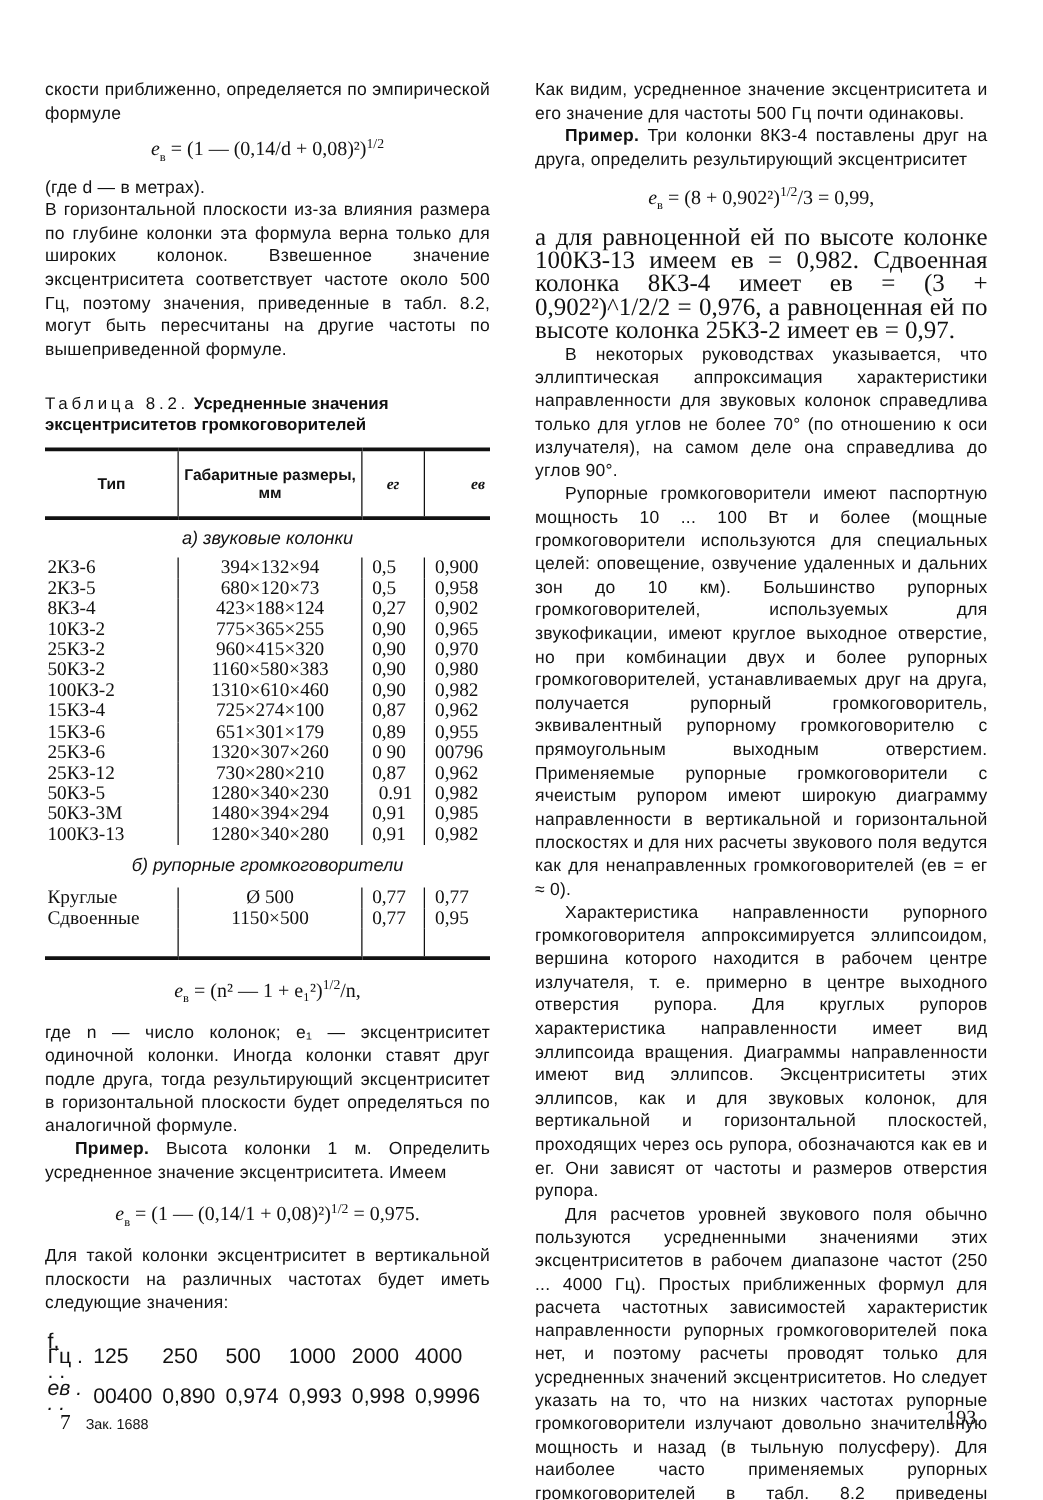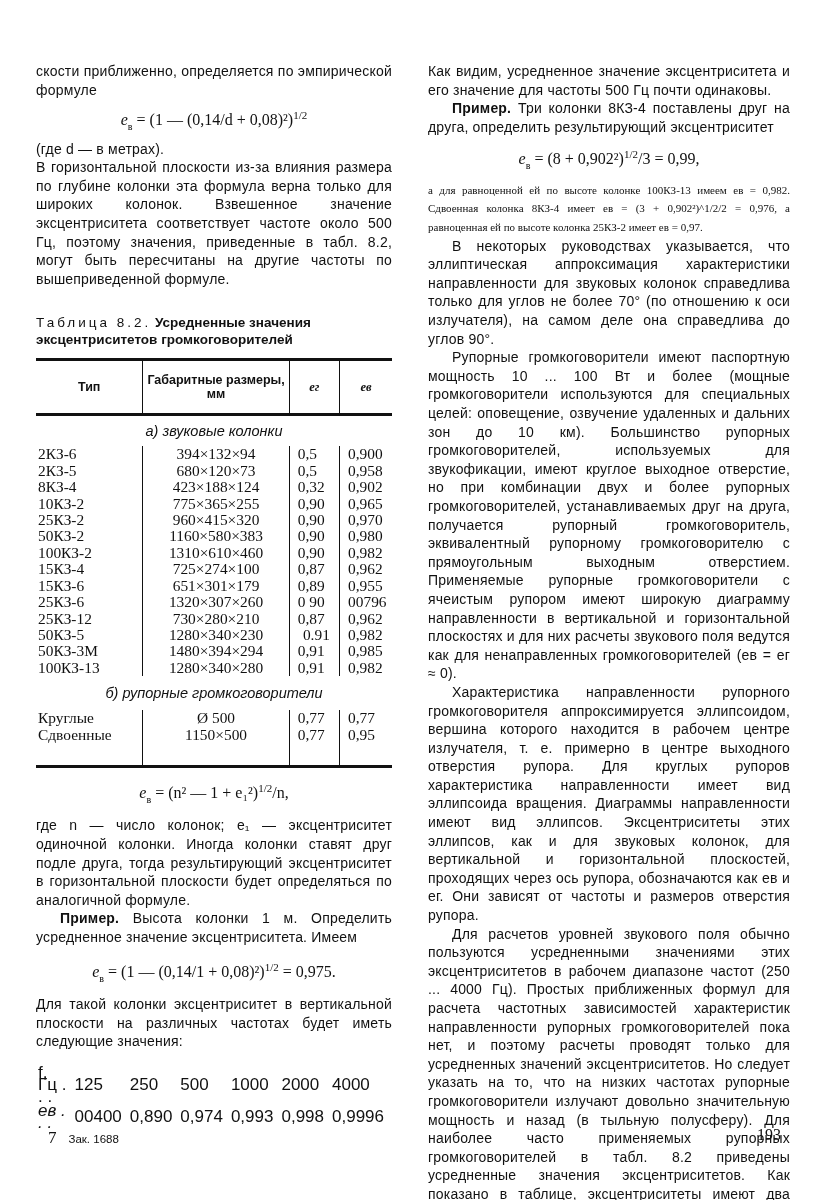--- a/index.html
+++ b/index.html
@@ -1,20 +1,20 @@
 <!DOCTYPE html>
 <html><head>
 <meta charset="utf-8">
 <style>
   html, body { margin: 0; padding: 0; background: #ffffff; }
   body { width: 834px; height: 1200px; position: relative; overflow: hidden; color: #111; font-family: "Liberation Serif", "DejaVu Serif", serif; }
   .col { position: absolute; top: 62px; }
   .left { left: 36px; width: 356px; }
   .right { left: 428px; width: 362px; }
-  .p { font-size: 11px; line-height: 18.6px; text-align: justify; margin: 0; }
+  .p { font-size: 20px; line-height: 18.6px; text-align: justify; margin: 0; }
   .p.indent { text-indent: 24px; }
   .sans { font-family: "Liberation Sans", "DejaVu Sans", sans-serif; font-size: 14px; letter-spacing: 0.2px; }
   .formula { text-align: center; font-size: 16px; font-family: "Liberation Serif", serif; margin: 0; }
   .formula i { font-style: italic; }
   .bold { font-weight: bold; font-family: "Liberation Sans", sans-serif; }
   .tcap { font-family: "Liberation Sans", sans-serif; font-size: 13.5px; line-height: 17px; font-weight: bold; margin: 0; }
   .tcap .spaced { letter-spacing: 3px; font-weight: normal; }
   table.t { border-collapse: collapse; width: 356px; font-size: 15.4px; line-height: 16.4px; }
   table.t th { font-family: "Liberation Sans", sans-serif; font-size: 12.5px; font-weight: bold; line-height: 14px; height: 52px; border-top: 3px solid #111; border-bottom: 3px solid #111; }
   table.t td, table.t th { padding: 0 4px; }
@@ -43,21 +43,21 @@
     <span class="spaced">Таблица 8.2.</span>
     <span>Усредненные значения эксцентриситетов громкоговорителей</span>
   </p>
 
   <table class="t" style="margin-top:10px;">
     <thead>
       <tr>
         <th style="width:100px;text-align:center">Тип</th>
         <th class="vl" style="width:140px;text-align:center">Габаритные размеры, мм</th>
         <th class="vl" style="width:42px;text-align:center;font-style:italic;font-family:'Liberation Serif',serif">eг</th>
-        <th class="vl" style="width:44px;text-align:center;font-style:italic;font-family:'Liberation Serif',serif">eв</th>
+        <th class="vl" style="width:44px;text-align:right;font-style:italic;font-family:'Liberation Serif',serif">eв</th>
       </tr>
     </thead>
     <tbody id="tbody-a">
       <tr>
           <td colspan="4" class="sec">а) звуковые колонки</td>
         </tr>
     <tr>
           <td style="padding-left: 2px;">2КЗ-6</td>
           <td class="vl c">394×132×94</td>
           <td class="vl" style="padding-left: 8px;">0,5</td>
@@ -65,21 +65,21 @@
         </tr>
         <tr>
           <td style="padding-left: 2px;">2КЗ-5</td>
           <td class="vl c">680×120×73</td>
           <td class="vl" style="padding-left: 8px;">0,5</td>
           <td class="vl" style="padding-left: 8px;">0,958</td>
         </tr>
         <tr>
           <td style="padding-left: 2px;">8КЗ-4</td>
           <td class="vl c">423×188×124</td>
-          <td class="vl" style="padding-left: 8px;">0,32</td>
+          <td class="vl" style="padding-left: 8px;">0,27</td>
           <td class="vl" style="padding-left: 8px;">0,902</td>
         </tr>
         <tr>
           <td style="padding-left: 2px;">10КЗ-2</td>
           <td class="vl c">775×365×255</td>
           <td class="vl" style="padding-left: 8px;">0,90</td>
           <td class="vl" style="padding-left: 8px;">0,965</td>
         </tr>
         <tr>
           <td style="padding-left: 2px;">25КЗ-2</td>

